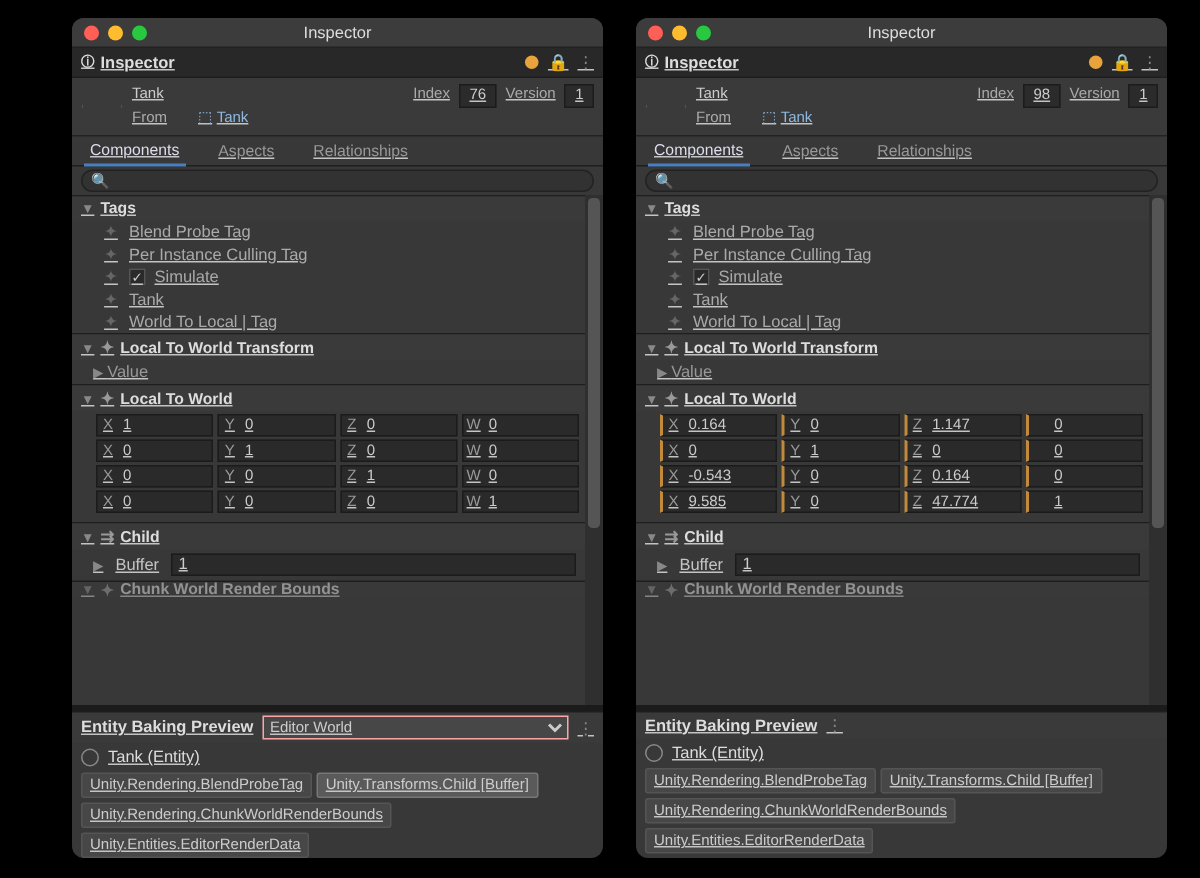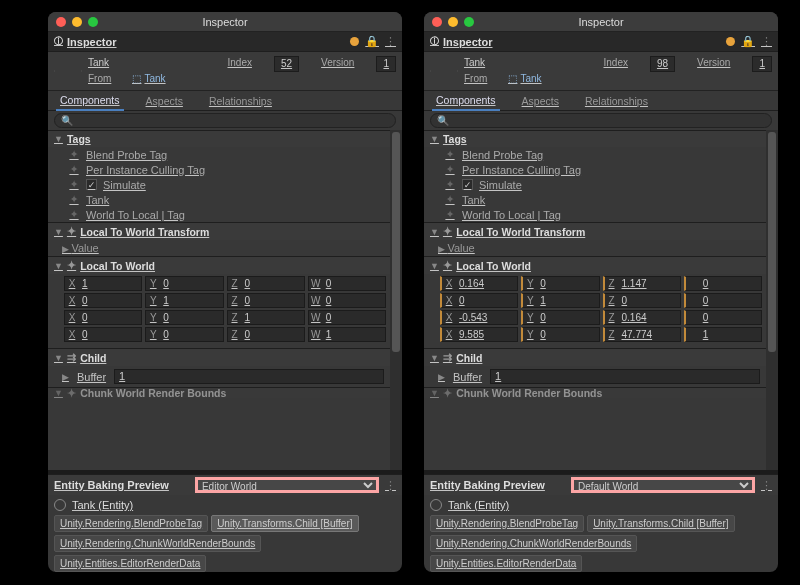--- a/index.html
+++ b/index.html
@@ -20,21 +20,21 @@
   .tabrow .right { display:flex; gap:6px; align-items:center; }
   .odot{ width:9px;height:9px;border-radius:50%;background:#e8a33c; }
   .lock, .kebab { color:#888; font-size:11px; }
 
   .entityhdr { display:flex; align-items:center; padding:4px 6px; background:#3a3a3a; border-bottom:1px solid #222; }
   .hex { width:28px; height:28px; border:1.5px solid #777; clip-path:polygon(25% 5%,75% 5%,98% 50%,75% 95%,25% 95%,2% 50%); margin-right:6px; }
   .ehrows { flex:1; }
   .erow { display:flex; gap:10px; font-size:10px; color:#aaa; line-height:14px; }
   .erow .lbl{ width:34px; }
   .erow .val{ color:#ccc; }
-  .erow .idx{ margin-left:auto; display:flex; gap:22px; }
+  .erow .idx{ margin-left:auto; display:flex; gap:6px; }
   .erow .numbox{ background:#2b2b2b; padding:0 6px; border:1px solid #1c1c1c; color:#ccc; }
   .cubelink{ display:flex; gap:3px; align-items:center; color:#8fb8e0; }
 
   .sectabs { display:flex; gap:18px; padding:0 8px; height:20px; align-items:center; border-bottom:1px solid #1e1e1e; font-size:10.5px; }
   .sectab{ color:#999; padding:3px 4px; }
   .sectab.active{ color:#dde; border-bottom:2px solid #4a7fbf; }
 
   .search { padding:2px 6px; }
   .search input{ width:100%; background:#323232; border:1px solid #222; border-radius:10px; height:15px; color:#aaa; font-size:10px; padding:0 6px; }
 
@@ -58,21 +58,21 @@
   .mcell.mod{ border-left:2px solid #c28a3a; }
   .mlbl{ width:14px; text-align:center; color:#999; font-size:10px; }
   .mval{ flex:1; padding:0 3px; color:#ccc; font-size:10px; }
 
   .bufrow{ display:flex; align-items:center; padding:3px 6px 3px 14px; gap:8px;}
   .bufrow .numbox{ flex:1; background:#2a2a2a; border:1px solid #1b1b1b; height:15px; padding:0 4px; color:#ccc; }
 
   .splitter{ height:4px; background:#1b1b1b; }
 
   .bakebar{ display:flex; align-items:center; gap:6px; padding:2px 6px; background:#3a3a3a; border-top:1px solid #1e1e1e; }
-  .bakebar select{ flex:1; background:#474747; border:3px solid #fca5a5; color:#ccc; height:16px; font-size:10px;margin-left:20px; }
+  .bakebar select{ flex:1; background:#474747; border:1px solid #fca5a5; color:#ccc; height:16px; font-size:10px; }
   .bakebar .ttl{ font-weight:600; color:#ddd; white-space:nowrap;text-align:right; }
 
   .bakebody{ padding:4px 6px; }
   .bakehdr{ display:flex; gap:6px; align-items:center; color:#ddd; margin-bottom:4px; }
   .ring{ width:12px;height:12px;border:1.5px solid #888;border-radius:50%; }
   .chips{ display:flex; flex-wrap:wrap; gap:3px; }
   .chip{ background:#474747; border:1px solid #555; border-radius:2px; padding:2px 5px; font-size:10px; color:#ccc; }
   .chip.hl{ background:#5a5a5a; border-color:#777; }
 
 </style>
@@ -100,21 +100,21 @@
           <span class="kebab">⋮</span>
         </div>
       </div>
       <div class="entityhdr">
         <div class="hex"></div>
         <div class="ehrows">
           <div class="erow">
             <span class="val">Tank</span>
             <span class="idx">
               <span>Index</span>
-              <span class="numbox">52</span>
+              <span class="numbox">76</span>
               <span>Version</span>
               <span class="numbox">1</span>
             </span>
           </div>
           <div class="erow">
             <span class="lbl">From</span>
             <span class="cubelink">
               <span>⬚</span>
               <span>Tank</span>
             </span>
@@ -479,21 +479,20 @@
             </div>
           </div>
         </div>
         <div class="scroller">
           <div class="thumb"></div>
         </div>
       </div>
       <div class="splitter"></div>
       <div class="bakebar">
         <span class="ttl">Entity Baking Preview</span>
-        <select><option>Default World</option></select>
         <span class="kebab">⋮</span>
       </div>
       <div class="bakebody">
         <div class="bakehdr">
           <span class="ring"></span>
           <span>Tank (Entity)</span>
         </div>
         <div class="chips">
           <span class="chip">Unity.Rendering.BlendProbeTag</span>
           <span class="chip">Unity.Transforms.Child [Buffer]</span>

